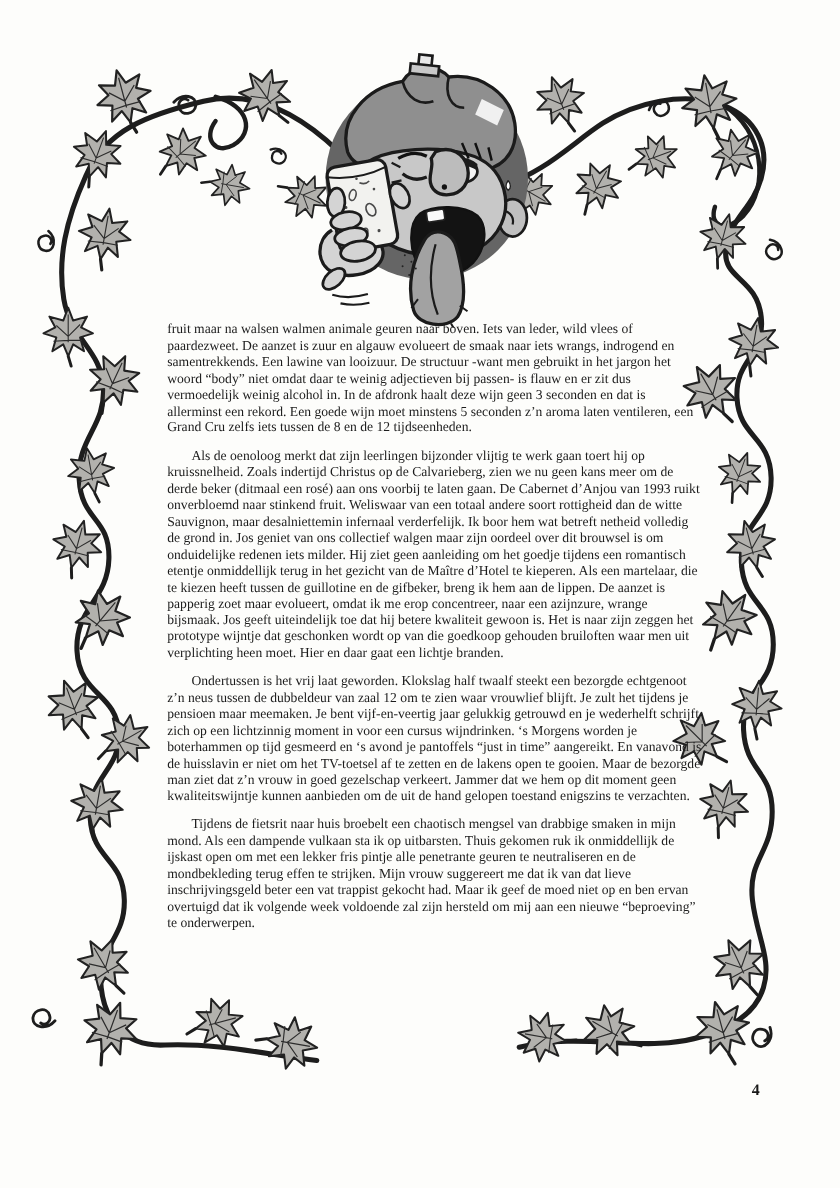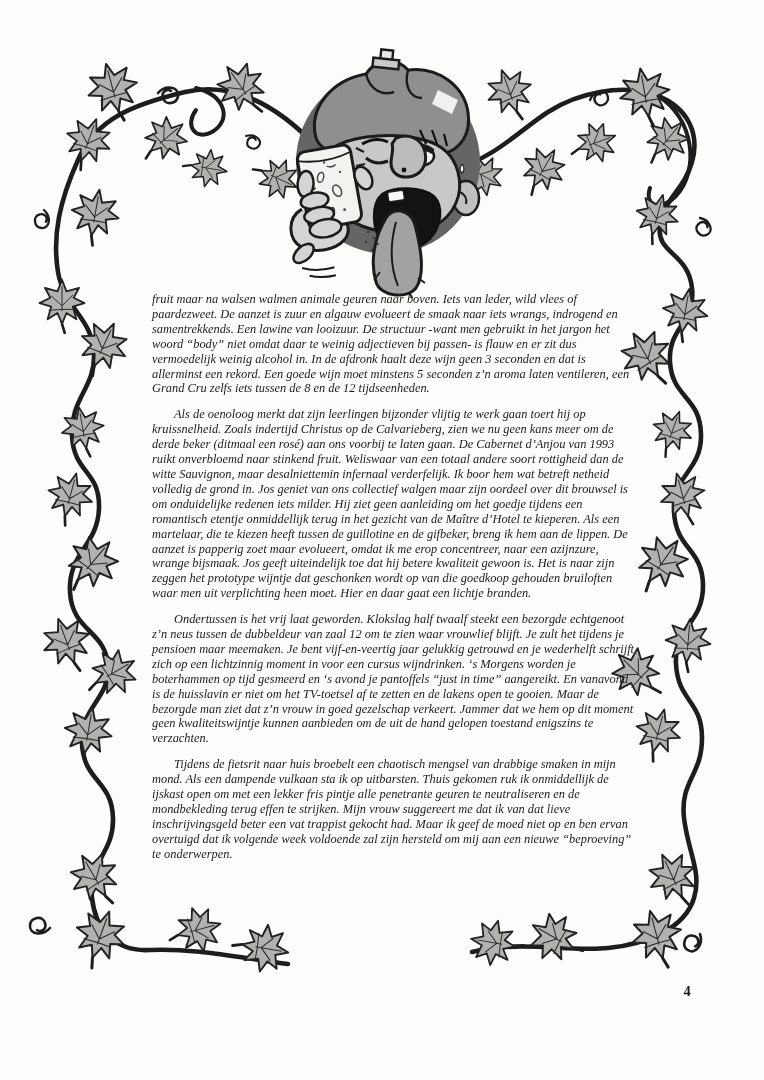--- a/index.html
+++ b/index.html
@@ -17,21 +17,21 @@
   }
   .vine-path{fill:none;stroke:#1d1d1d;stroke-width:4.6;stroke-linecap:round;}
   .vine-branch{fill:none;stroke:#1d1d1d;stroke-width:4;stroke-linecap:round;}
   .tendril-path{fill:none;stroke:#1d1d1d;stroke-width:2.6;stroke-linecap:round;}
   .cartoon-svg{
     position:absolute;left:270px;top:46px;width:240px;height:252px;
   }
   .article{
     position:absolute;left:152px;top:292px;width:486px;
     font-size:12.4px;line-height:14.9px;
-    text-align:left;color:#1c1c1c;font-style:italic;
+    text-align:left;color:#1c1c1c;
   }
   .article p{margin:0;}
   .article p + p{margin-top:11px;text-indent:22px;}
   .page-number{
     position:absolute;left:672px;top:983px;width:30px;
     font-size:14.5px;font-weight:bold;text-align:center;color:#181818;
   }
 </style>
 </head>
 <body>

